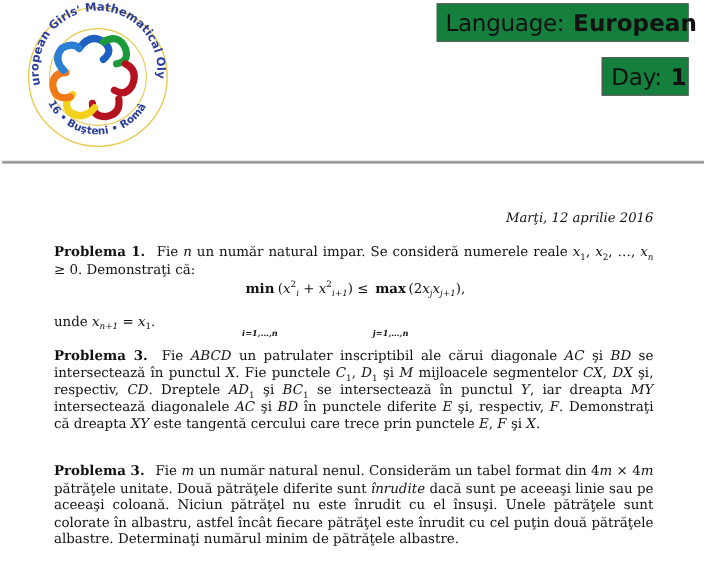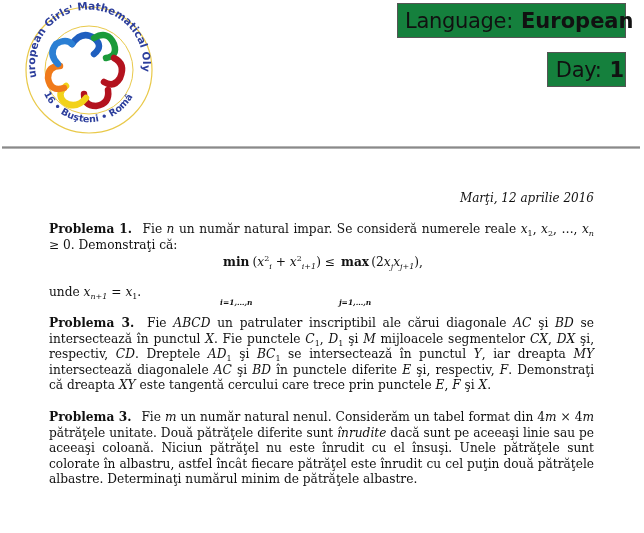--- a/index.html
+++ b/index.html
@@ -19,21 +19,21 @@
   .rule { position: absolute; left: 2px; top: 146px; width: 638px; height: 3px;
           background: linear-gradient(#c8c8c8, #8a8a8a 50%, #c8c8c8); }
 
   .date { position: absolute; right: 50px; top: 191px; font-style: italic; font-size: 12px; }
 
   .problem { position: absolute; left: 49px; width: 545px; font-size: 12.2px; line-height: 15.6px;
              text-align: justify; }
   .problem .title { font-weight: bold; margin-right: 6px; }
   .p1 { top: 222px; }
   .p2 { top: 316px; }
-  .p3 { top: 410px; }
+  .p3 { top: 421px; }
   .m { font-style: italic; }
   sub, sup { font-size: 8px; line-height: 0; }
   .formula { text-align: center; margin: 2px 0 6px 0; height: 24px; position: relative; }
   .formula .op { display: inline-block; text-align: center; vertical-align: top; font-weight: bold; }
   .formula .op .top { display: block; line-height: 14px; }
   .formula .op .bot { display: block; font-size: 7.5px; line-height: 9px; font-style: italic; margin-top: 29px; }
   .formula .expr { vertical-align: top; line-height: 14px; margin-top: 44px; }
 </style>
 </head>
 <body>

